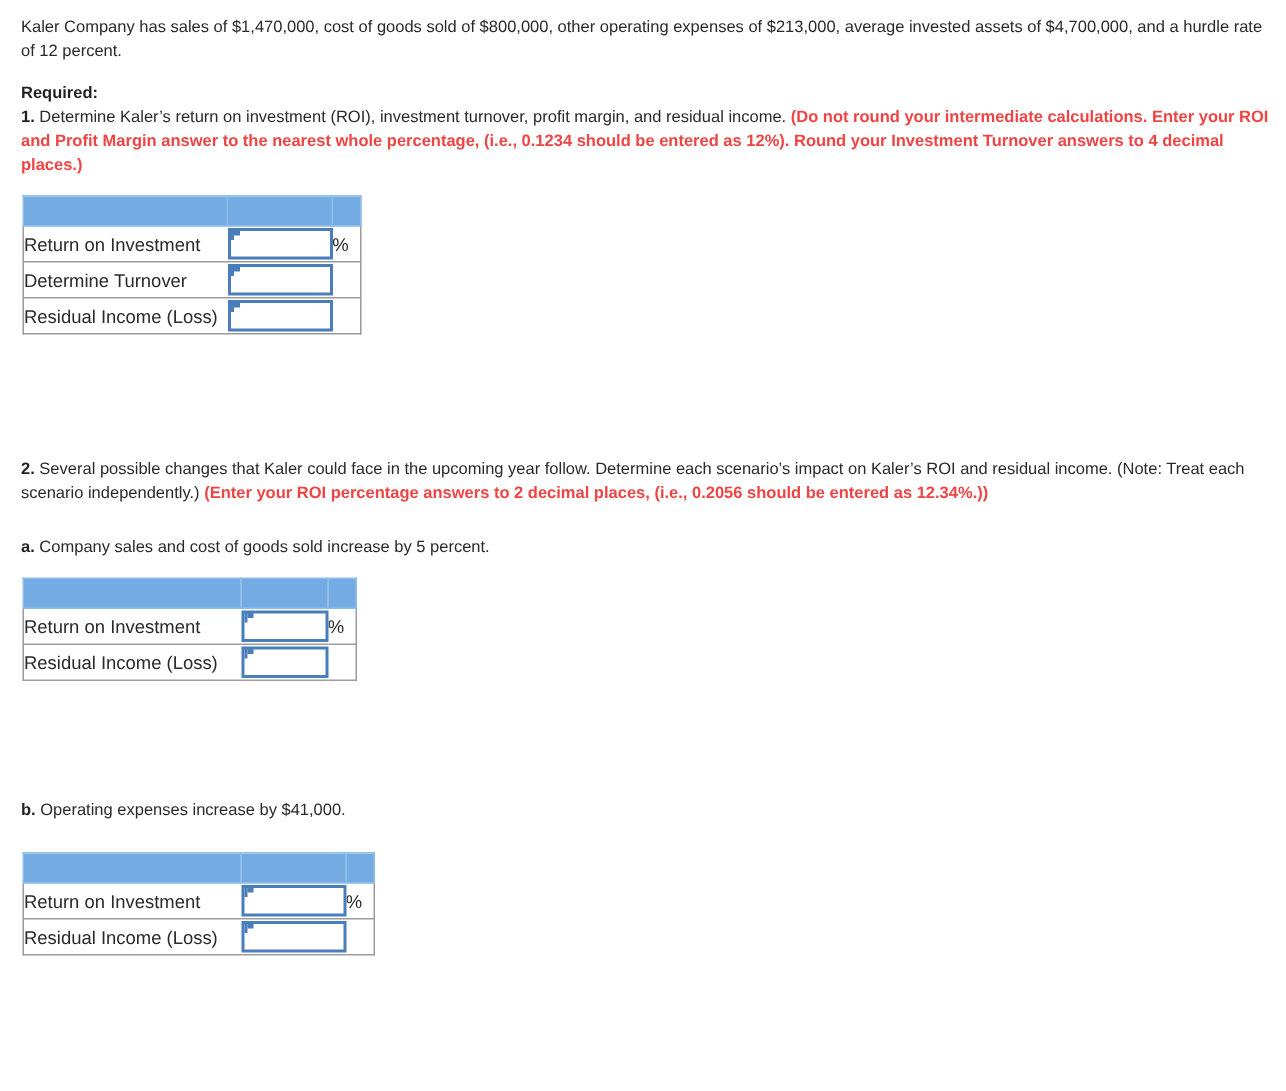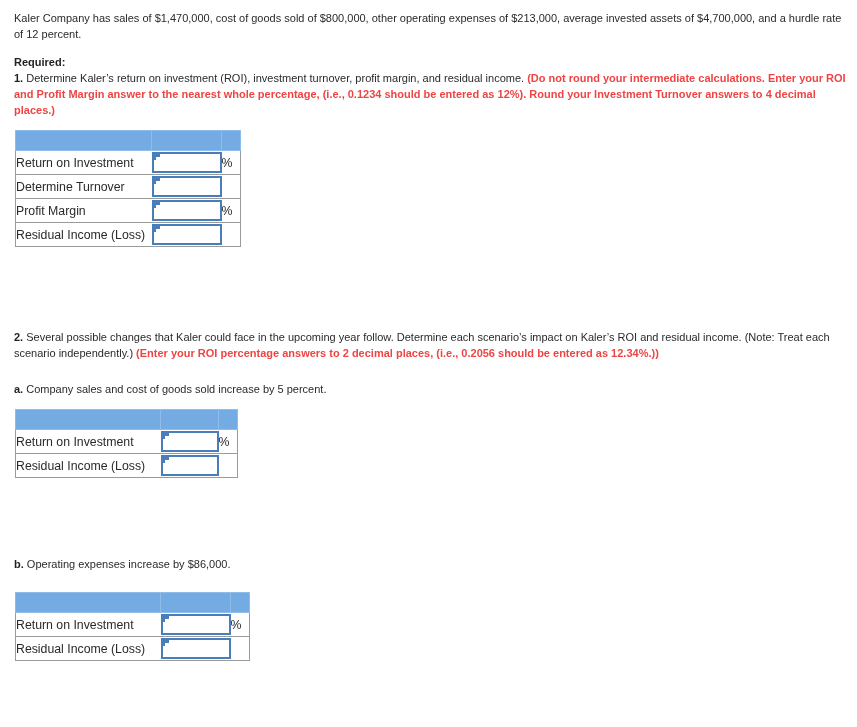--- a/index.html
+++ b/index.html
@@ -174,33 +174,20 @@
               <input class="inp" type="text" value="" style="">
               <span class="flag">
                   <i></i>
                   <b></b>
                 </span>
             </span>
           </td>
           <td class="unit"></td>
         </tr>
         <tr>
-          <td class="lbl">Profit Margin</td>
-          <td class="fld">
-            <span class="inpwrap">
-              <input class="inp" type="text" value="" style="">
-              <span class="flag">
-                  <i></i>
-                  <b></b>
-                </span>
-            </span>
-          </td>
-          <td class="unit">%</td>
-        </tr>
-        <tr>
           <td class="lbl">Residual Income (Loss)</td>
           <td class="fld">
             <span class="inpwrap">
               <input class="inp" type="text" value="" style="">
               <span class="flag">
                   <i></i>
                   <b></b>
                 </span>
             </span>
           </td>
@@ -263,21 +250,21 @@
           </td>
           <td class="unit"></td>
         </tr>
       </tbody>
     </table>
   </div>
 
   <div class="gap-c"></div>
 
   <div class="prose">
-    <span class="blk-bold">b.</span><span> Operating expenses increase by $86,000.</span>
+    <span class="blk-bold">b.</span><span> Operating expenses increase by $41,000.</span>
   </div>
 
   <div class="gap-d"></div>
 
   <div class="ansblock">
     <table class="ans">
       <colgroup>
         <col style="width:145px">
         <col style="width:70px">
         <col style="width:19px">

